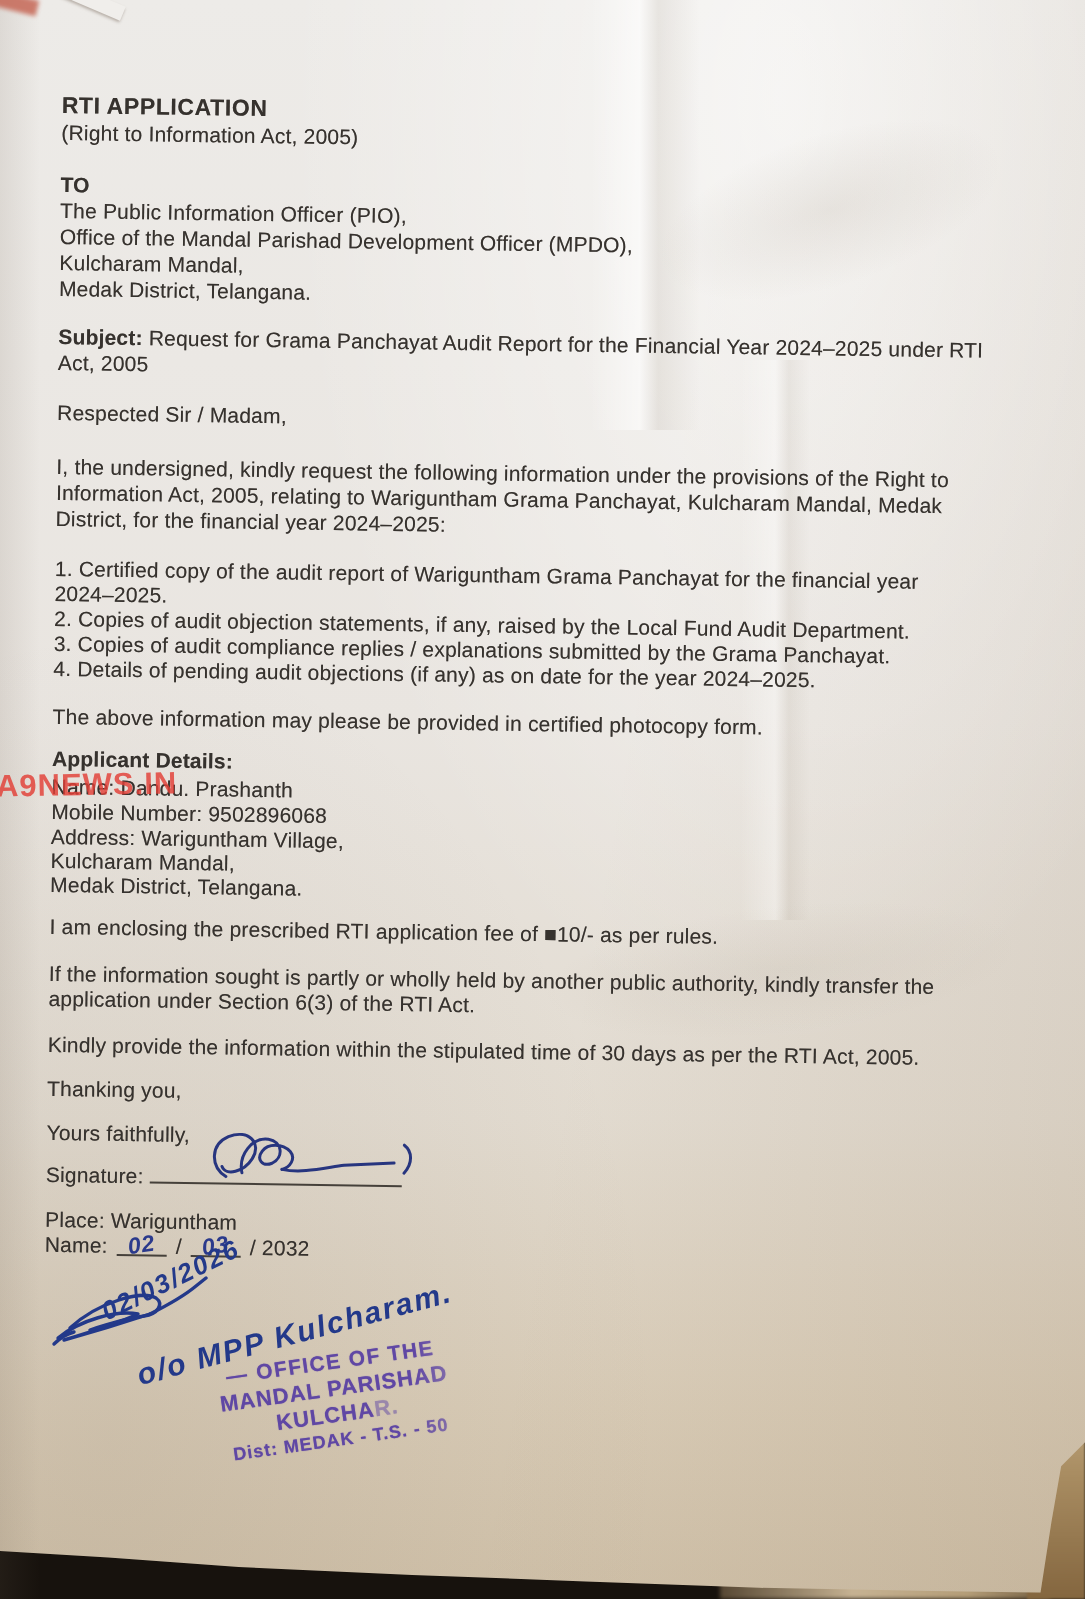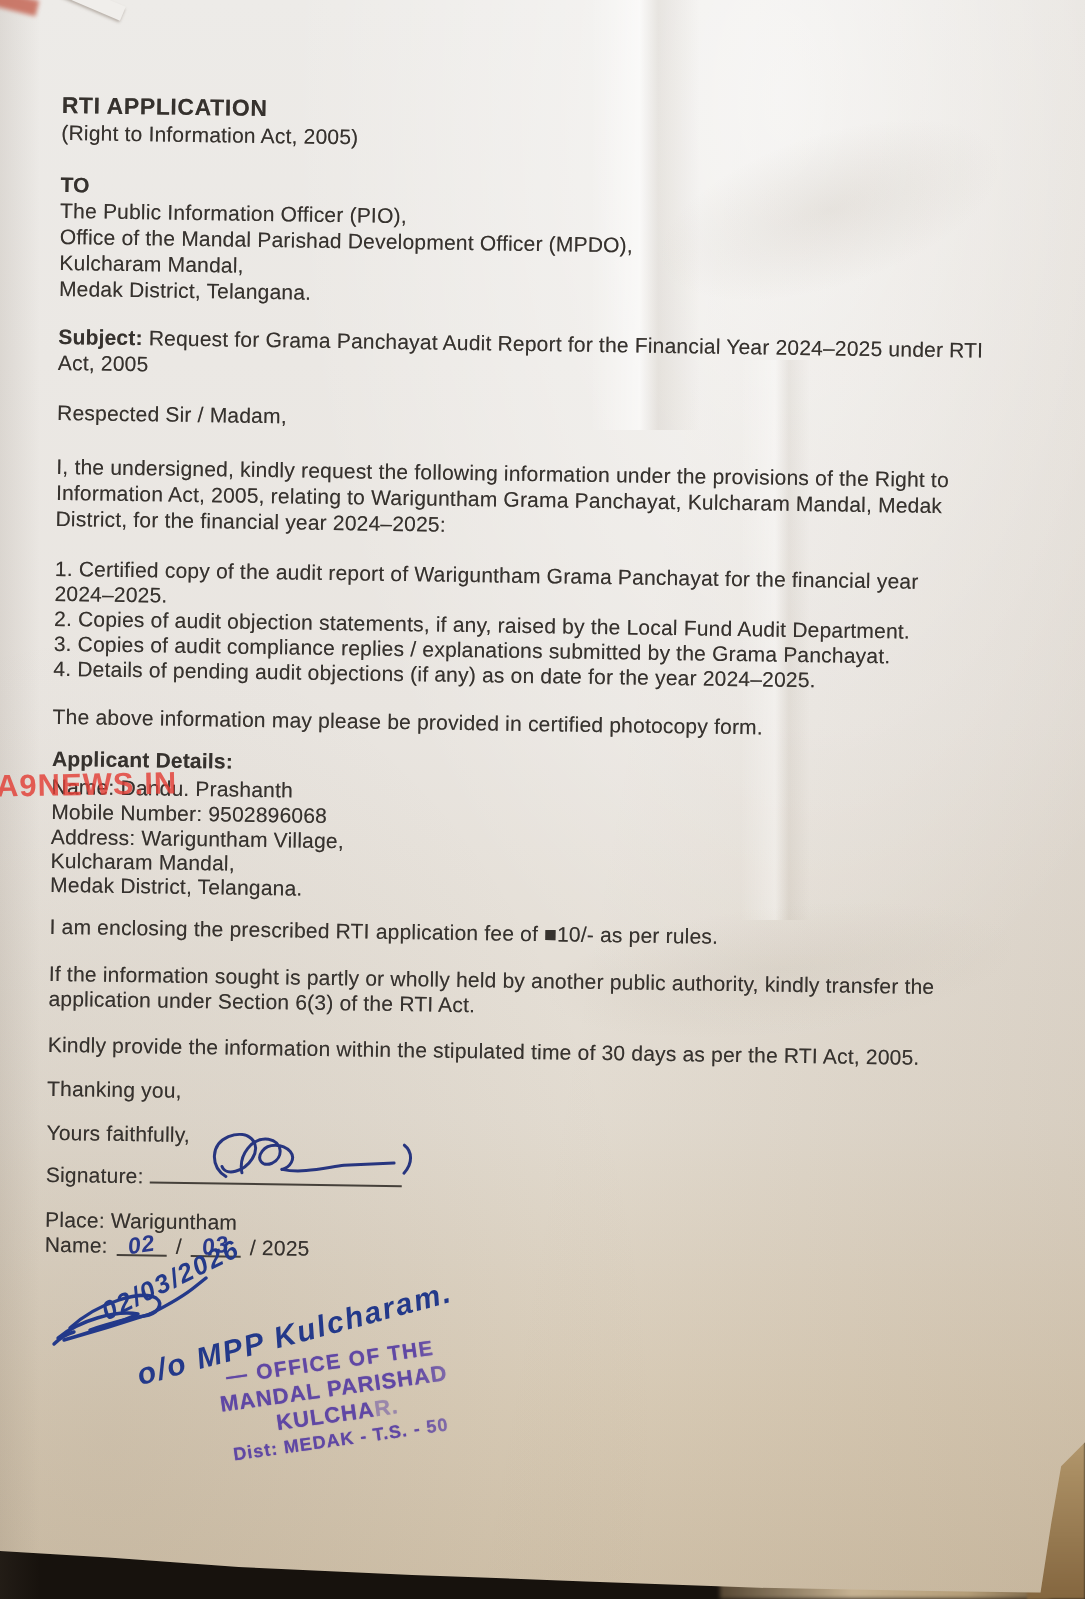--- a/index.html
+++ b/index.html
@@ -184,21 +184,21 @@
     </span>
   </div>
 
   <div class="block t-place">Place: Wariguntham</div>
 
   <div class="block t-date">
     <span>Name:</span>
     <span class="hand-slot"><span class="hand-num">02</span></span>
     <span>/</span>
     <span class="hand-slot"><span class="hand-num">03</span></span>
-    <span>/ 2025</span>
+    <span>/ 2032</span>
   </div>
 </div>
 
 <div class="watermark">A9NEWS.IN</div>
 
 <svg class="note-sig-svg" viewBox="0 0 215 80">
   <g fill="none" stroke="#23398a" stroke-width="3.4" stroke-linecap="round" stroke-linejoin="round">
     <path d="M12,62 C34,44 70,34 92,38 C70,48 38,58 18,64 C40,58 80,46 104,38"></path>
     <path d="M24,52 C52,26 96,14 110,22 C118,28 112,38 98,40 C84,42 62,48 44,54"></path>
     <path d="M104,38 C120,30 138,20 150,10 L160,2"></path>

